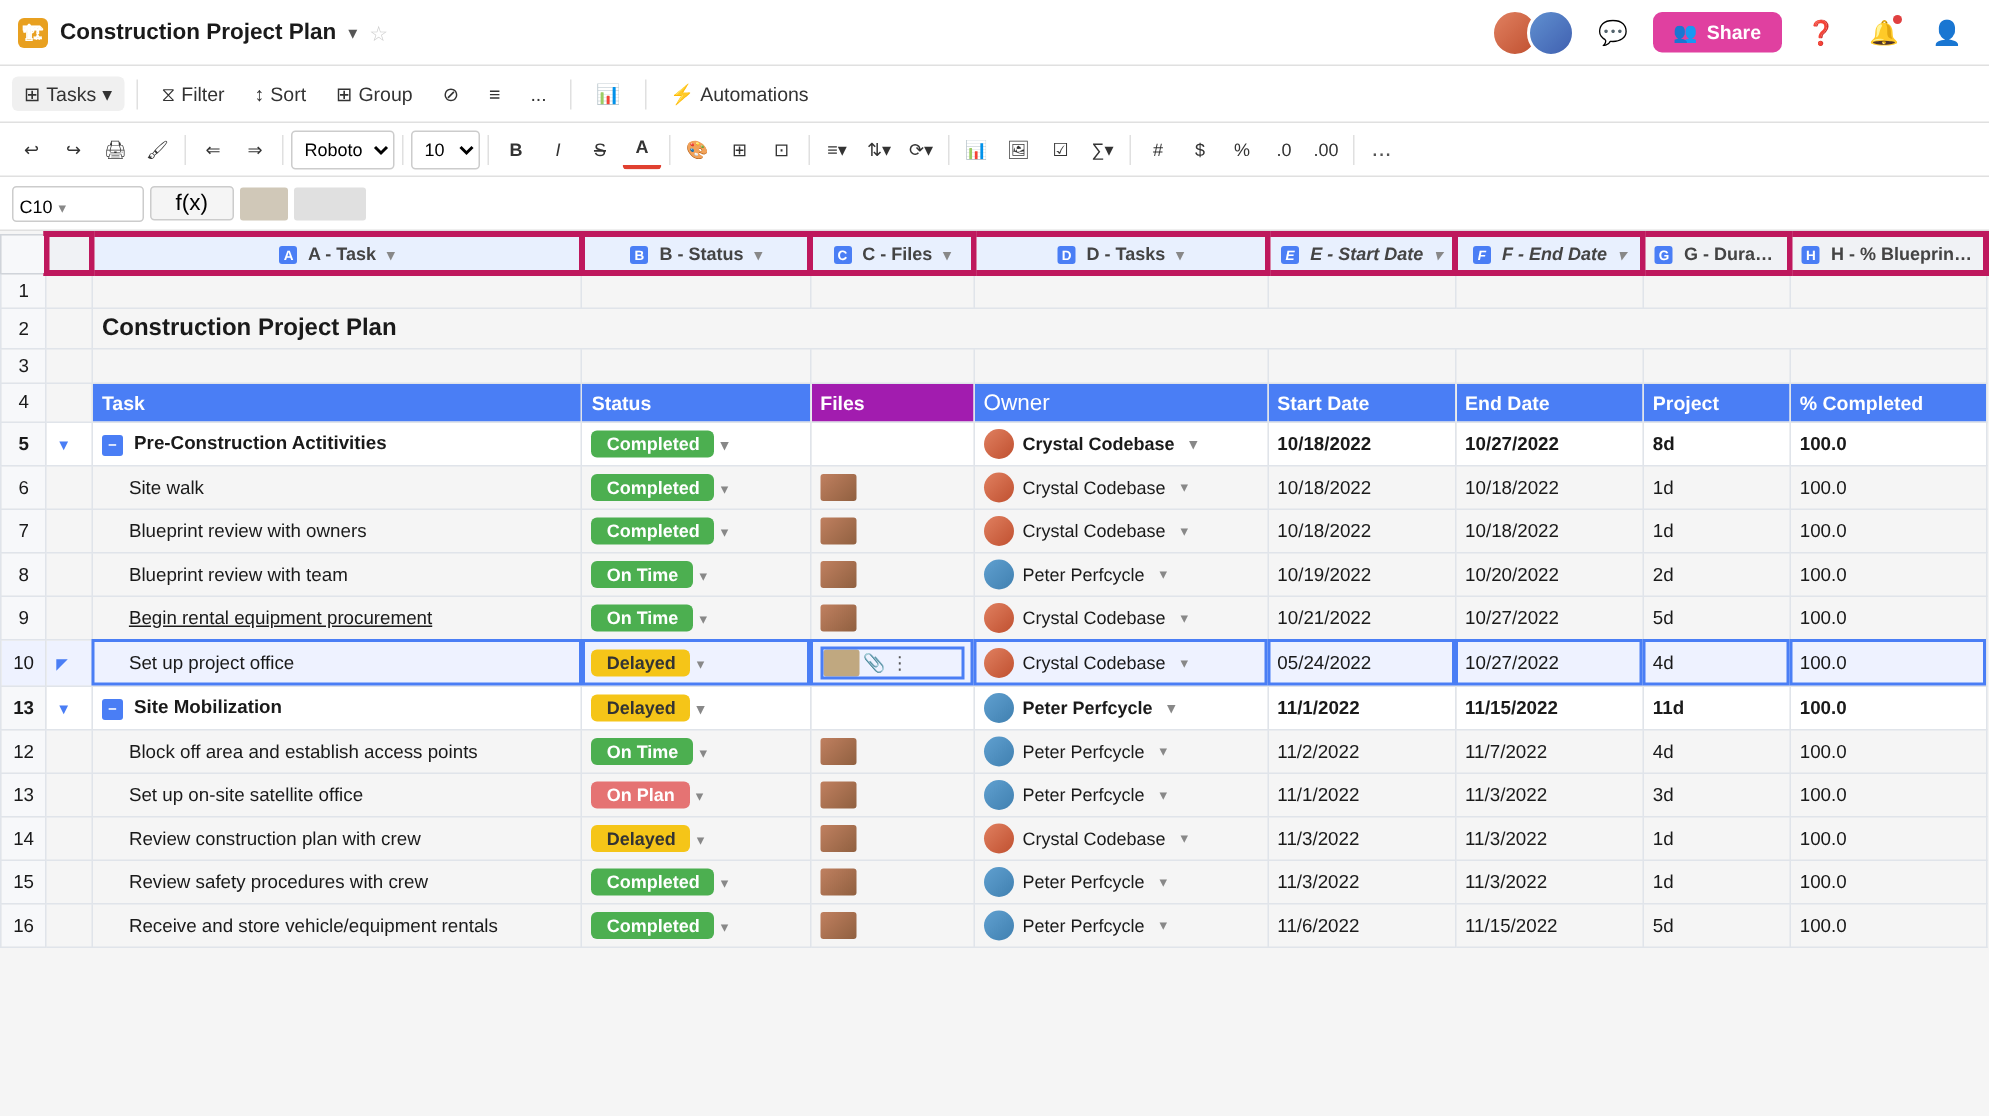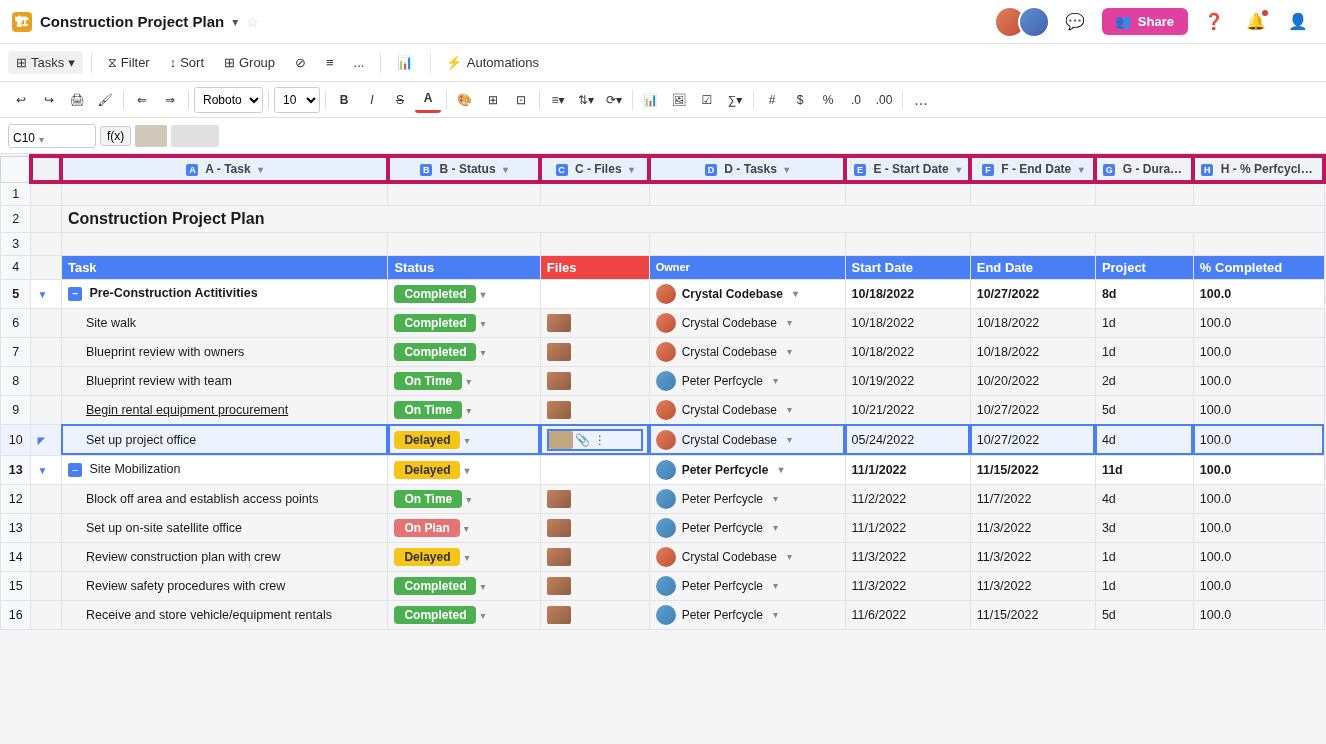--- a/index.html
+++ b/index.html
@@ -38,33 +38,33 @@
     .toolbar-btn.active { background: #f0f0f0; }
     .toolbar-divider { width: 1px; height: 20px; background: #e0e0e0; margin: 0 4px; }
 
     
     .formula-bar {
       display: flex; align-items: center;
       background: #fff; height: 36px; padding: 0 8px;
       border-bottom: 1px solid #e0e0e0; gap: 4px;
     }
     .cell-ref-box { width: 88px; height: 24px; border: 1px solid #ccc; border-radius: 3px; padding: 2px 4px; font-size: 12px; display: flex; align-items: flex-end; }
-    .fx-btn { padding: 2px 6px; border: 1px solid #ccc; border-radius: 3px; font-size: 12px; cursor: pointer; background: #f5f5f5; }
+    .fx-btn { padding: 2px 16px; border: 1px solid #ccc; border-radius: 3px; font-size: 15px; cursor: pointer; background: #f5f5f5; }
     .formula-preview { display: flex; align-items: center; gap: 4px; }
     .formula-img { width: 32px; height: 22px; background: #d0c8b8; border-radius: 2px; }
     .formula-img2 { width: 48px; height: 22px; background: #e0e0e0; border-radius: 2px; }
     .ss-table { border-collapse: collapse; width: 100%; table-layout: fixed; }
 
     
     .col-header { background: #f0f2f5; border: 4px solid #be185d; padding: 4px 6px; font-size: 12px; font-weight: 600; color: #444; white-space: nowrap; overflow: hidden; text-overflow: ellipsis; position: relative; }
     .col-header-task { background: #e8f0fe; }
     .col-header-status { background: #e8f0fe; }
     .col-header-files { background: #e8f0fe; }
     .col-header-owner { background: #e8f0fe; }
-    .col-header-date { background: #e8f0fe; }
+    .col-header-date { background: #e8f0fe; font-style: italic; }
 
     
     .row-num { background: #f7f8fa; border: 1px solid #d0d4da; padding: 4px 6px; font-size: 11px; color: #888; text-align: center; width: 28px; min-width: 28px; }
 
     
     .data-cell { border: 1px solid #e0e4ea; padding: 4px 6px; font-size: 12.5px; color: #1a1a1a; vertical-align: middle; white-space: nowrap; overflow: hidden; text-overflow: ellipsis; }
     .data-cell.selected { outline: 2px solid #4a7ef5; outline-offset: -2px; }
 
     
     .badge { display: inline-block; padding: 2px 10px; border-radius: 4px; font-size: 12px; font-weight: 600; }
@@ -286,21 +286,21 @@
           <span>F - End Date</span>
           <span style="margin-left:4px;color:#888;font-size:10px;">▾</span>
         </th>
         <th class="col-header">
           <span style="display:inline-block;width:12px;height:12px;background:#4a7ef5;border-radius:2px;vertical-align:middle;margin-right:4px;font-size:9px;color:#fff;text-align:center;line-height:12px;">G</span>
           <span>G - Duration</span>
           
         </th>
         <th class="col-header">
           <span style="display:inline-block;width:12px;height:12px;background:#4a7ef5;border-radius:2px;vertical-align:middle;margin-right:4px;font-size:9px;color:#fff;text-align:center;line-height:12px;">H</span>
-          <span>H - % Perfcycle</span>
+          <span>H - % Blueprint</span>
           <span style="margin-left:4px;color:#888;font-size:10px;">▾</span>
         </th>
       </tr>
     </thead>
     <tbody id="spreadsheet-body">
         <tr class="">
         <td class="row-num data-cell">1</td>
         <td class="data-cell"></td>
         <td class="data-cell"></td>
         <td class="data-cell"></td>
@@ -326,22 +326,22 @@
         <td class="data-cell"></td>
         <td class="data-cell"></td>
         <td class="data-cell"></td>
         <td class="data-cell"></td>
       </tr>
         <tr>
         <td class="row-num data-cell">4</td>
         <td class="data-cell"></td>
         <td class="data-cell" style="background:#4a7ef5;color:#fff;font-weight:700;font-size:13px;">Task</td>
         <td class="data-cell" style="background:#4a7ef5;color:#fff;font-weight:700;font-size:13px;">Status</td>
-        <td class="data-cell" style="background:#ef4444;color:#fff;font-weight:700;font-size:13px;">Files</td>
-        <td class="data-cell" style="background:#4a7ef5;color:#fff;font-weight:700;font-size:11px;">Owner</td>
+        <td class="data-cell" style="background:#a21caf;color:#fff;font-weight:700;font-size:13px;">Files</td>
+        <td class="data-cell" style="background:#4a7ef5;color:#fff;font-weight:400;font-size:15px;">Owner</td>
         <td class="data-cell" style="background:#4a7ef5;color:#fff;font-weight:700;font-size:13px;">Start Date</td>
         <td class="data-cell" style="background:#4a7ef5;color:#fff;font-weight:700;font-size:13px;">End Date</td>
         <td class="data-cell" style="background:#4a7ef5;color:#fff;font-weight:700;font-size:13px;">Project</td>
         <td class="data-cell" style="background:#4a7ef5;color:#fff;font-weight:700;font-size:13px;">% Completed</td>
       </tr>
         <tr class="group-header">
         <td class="row-num data-cell">5</td>
         <td class="data-cell"><span style="color:#4a7ef5;font-size:10px;cursor:pointer;">▼</span></td>
         <td class="data-cell" style="font-weight:700;">
           <span class="group-toggle">–</span>
@@ -479,21 +479,21 @@
   </div>
           </td>
         <td class="data-cell selected" style="background:#eef2ff;">05/24/2022</td>
         <td class="data-cell selected" style="background:#eef2ff;">10/27/2022</td>
         <td class="data-cell selected" style="background:#eef2ff;">4d</td>
         <td class="data-cell selected" style="background:#eef2ff;">100.0</td>
       </tr>
         <tr class="group-header">
         <td class="row-num data-cell">13</td>
         <td class="data-cell"><span style="color:#4a7ef5;font-size:10px;cursor:pointer;">▼</span></td>
-        <td class="data-cell" style="font-weight:400;">
+        <td class="data-cell" style="font-weight:700;">
           <span class="group-toggle">–</span>
           Site Mobilization
         </td>
         <td class="data-cell"><span class="badge badge-delayed" style="background:#f5c518;color:#333;">Delayed</span><span class="caret">▾</span></td>
         <td class="data-cell"></td>
         <td class="data-cell">
             <div class="owner-cell">
     <div class="owner-avatar owner-peter"></div>
     <span class="owner-name">Peter Perfcycle</span>
     <span class="caret">▾</span>

